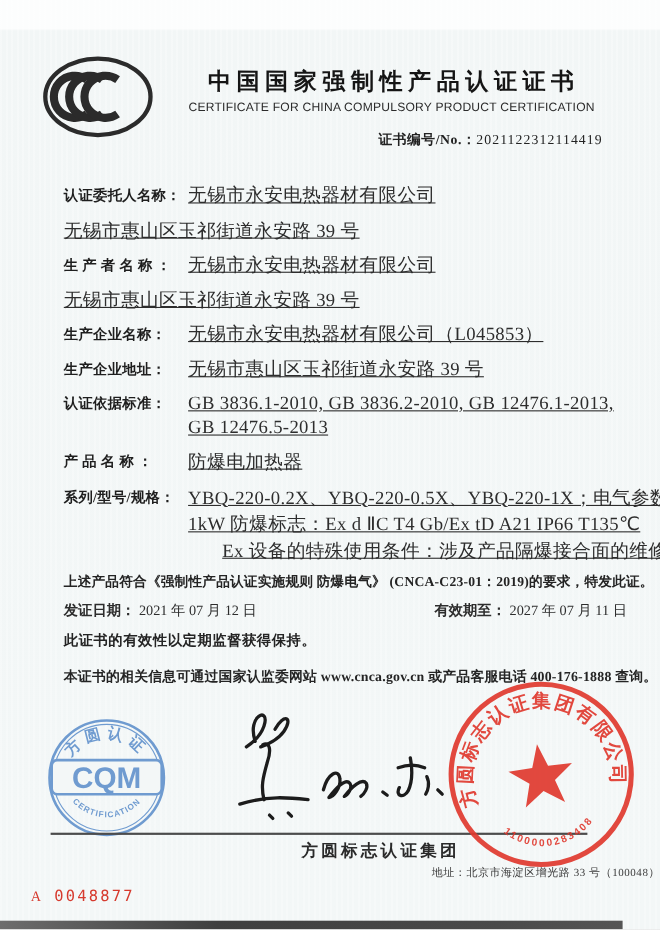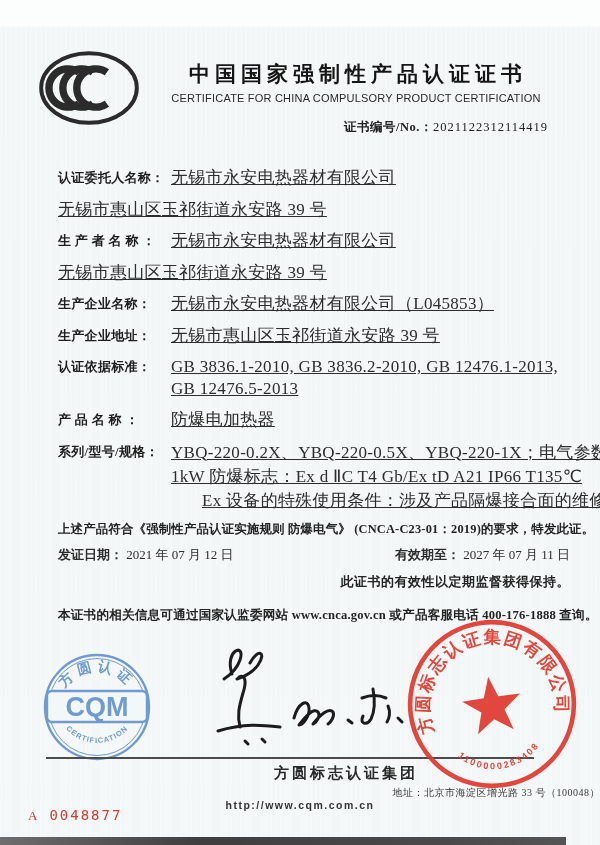--- a/index.html
+++ b/index.html
@@ -33,21 +33,21 @@
   .row .lbl { flex:none; width:113px; font-weight:bold; font-size:13px; letter-spacing:.3px; color:#1e1e1e; line-height:21.5px; }
   .row .val { flex:1; font-size:17px; color:#2d2d2d;text-decoration:underline; }
   .row .val .line { line-height:21.5px; letter-spacing:.3px; }
   .row.standards .val .line { line-height:21.5px; }
   .row.series { margin-bottom:6px; }
   .row.series .val .line { line-height:24px; }
   .row.series .val .line.indent { padding-left:31px; }
   .statement { font-size:12.4px; line-height:20px; letter-spacing:.2px; font-weight:bold; color:#242424; margin-bottom:7px; white-space:nowrap; }
   .dates { display:flex; justify-content:space-between; margin-bottom:9px; font-size:13px; }
   .dates .lbl { font-weight:bold; }
-  .note1 { font-size:13px; font-weight:bold; letter-spacing:.5px; color:#242424; margin-bottom:16px;text-align:right; }
+  .note1 { font-size:13px; font-weight:bold; letter-spacing:.5px; color:#242424; margin-bottom:16px; }
   .note2 { font-size:12.6px; font-weight:bold; letter-spacing:.2px; color:#242424; white-space:nowrap; }
   
   .cqm-logo { position:absolute; left:42px; top:652px; width:110px; height:110px; }
   .signature { position:absolute; left:210px; top:638px; width:205px; height:115px; }
   .footer-rule { position:absolute; left:46px; top:757px; width:488px; height:2px; background:#4c4c4c; }
   .stamp { position:absolute; left:405px; top:616px; width:174px; height:176px; }
   .org-name { position:absolute; top:764px; left:0; width:100%; text-align:center; font-size:15px; font-weight:bold; letter-spacing:3px; color:#2a2a2a;margin-left:46px; }
   .org-address { position:absolute; top:786px; left:0; width:100%; text-align:right; font-size:10px; color:#3a3a3a; letter-spacing:.5px; }
   .org-web { position:absolute; top:799px; left:0; width:100%; text-align:center; font-family:"Liberation Sans", sans-serif; font-weight:bold; font-size:10.5px; color:#333; letter-spacing:1.5px; }
   .serial { position:absolute; left:28px; top:806px; color:#d63a2e; }
@@ -183,20 +183,19 @@
         <textPath href="#sealTop" startOffset="50%" text-anchor="middle">方圆标志认证集团有限公司</textPath>
       </text>
       <text font-family="Liberation Sans, sans-serif" font-size="9" font-weight="bold" fill="#e0392e" letter-spacing="2">
         <textPath href="#sealBottom" startOffset="50%" text-anchor="middle">1100000283408</textPath>
       </text>
     </g>
   </svg>
 
   <div class="org-name">方圆标志认证集团</div>
   <div class="org-address">地址：北京市海淀区增光路 33 号（100048）</div>
-  <div class="org-web">http://www.cqm.com.cn</div>
 
   <div class="serial">
     <span class="pre">A</span><span class="num">0048877</span>
   </div>
 
   <div class="bottom-band"></div>
 </div>
 
 </body></html>

